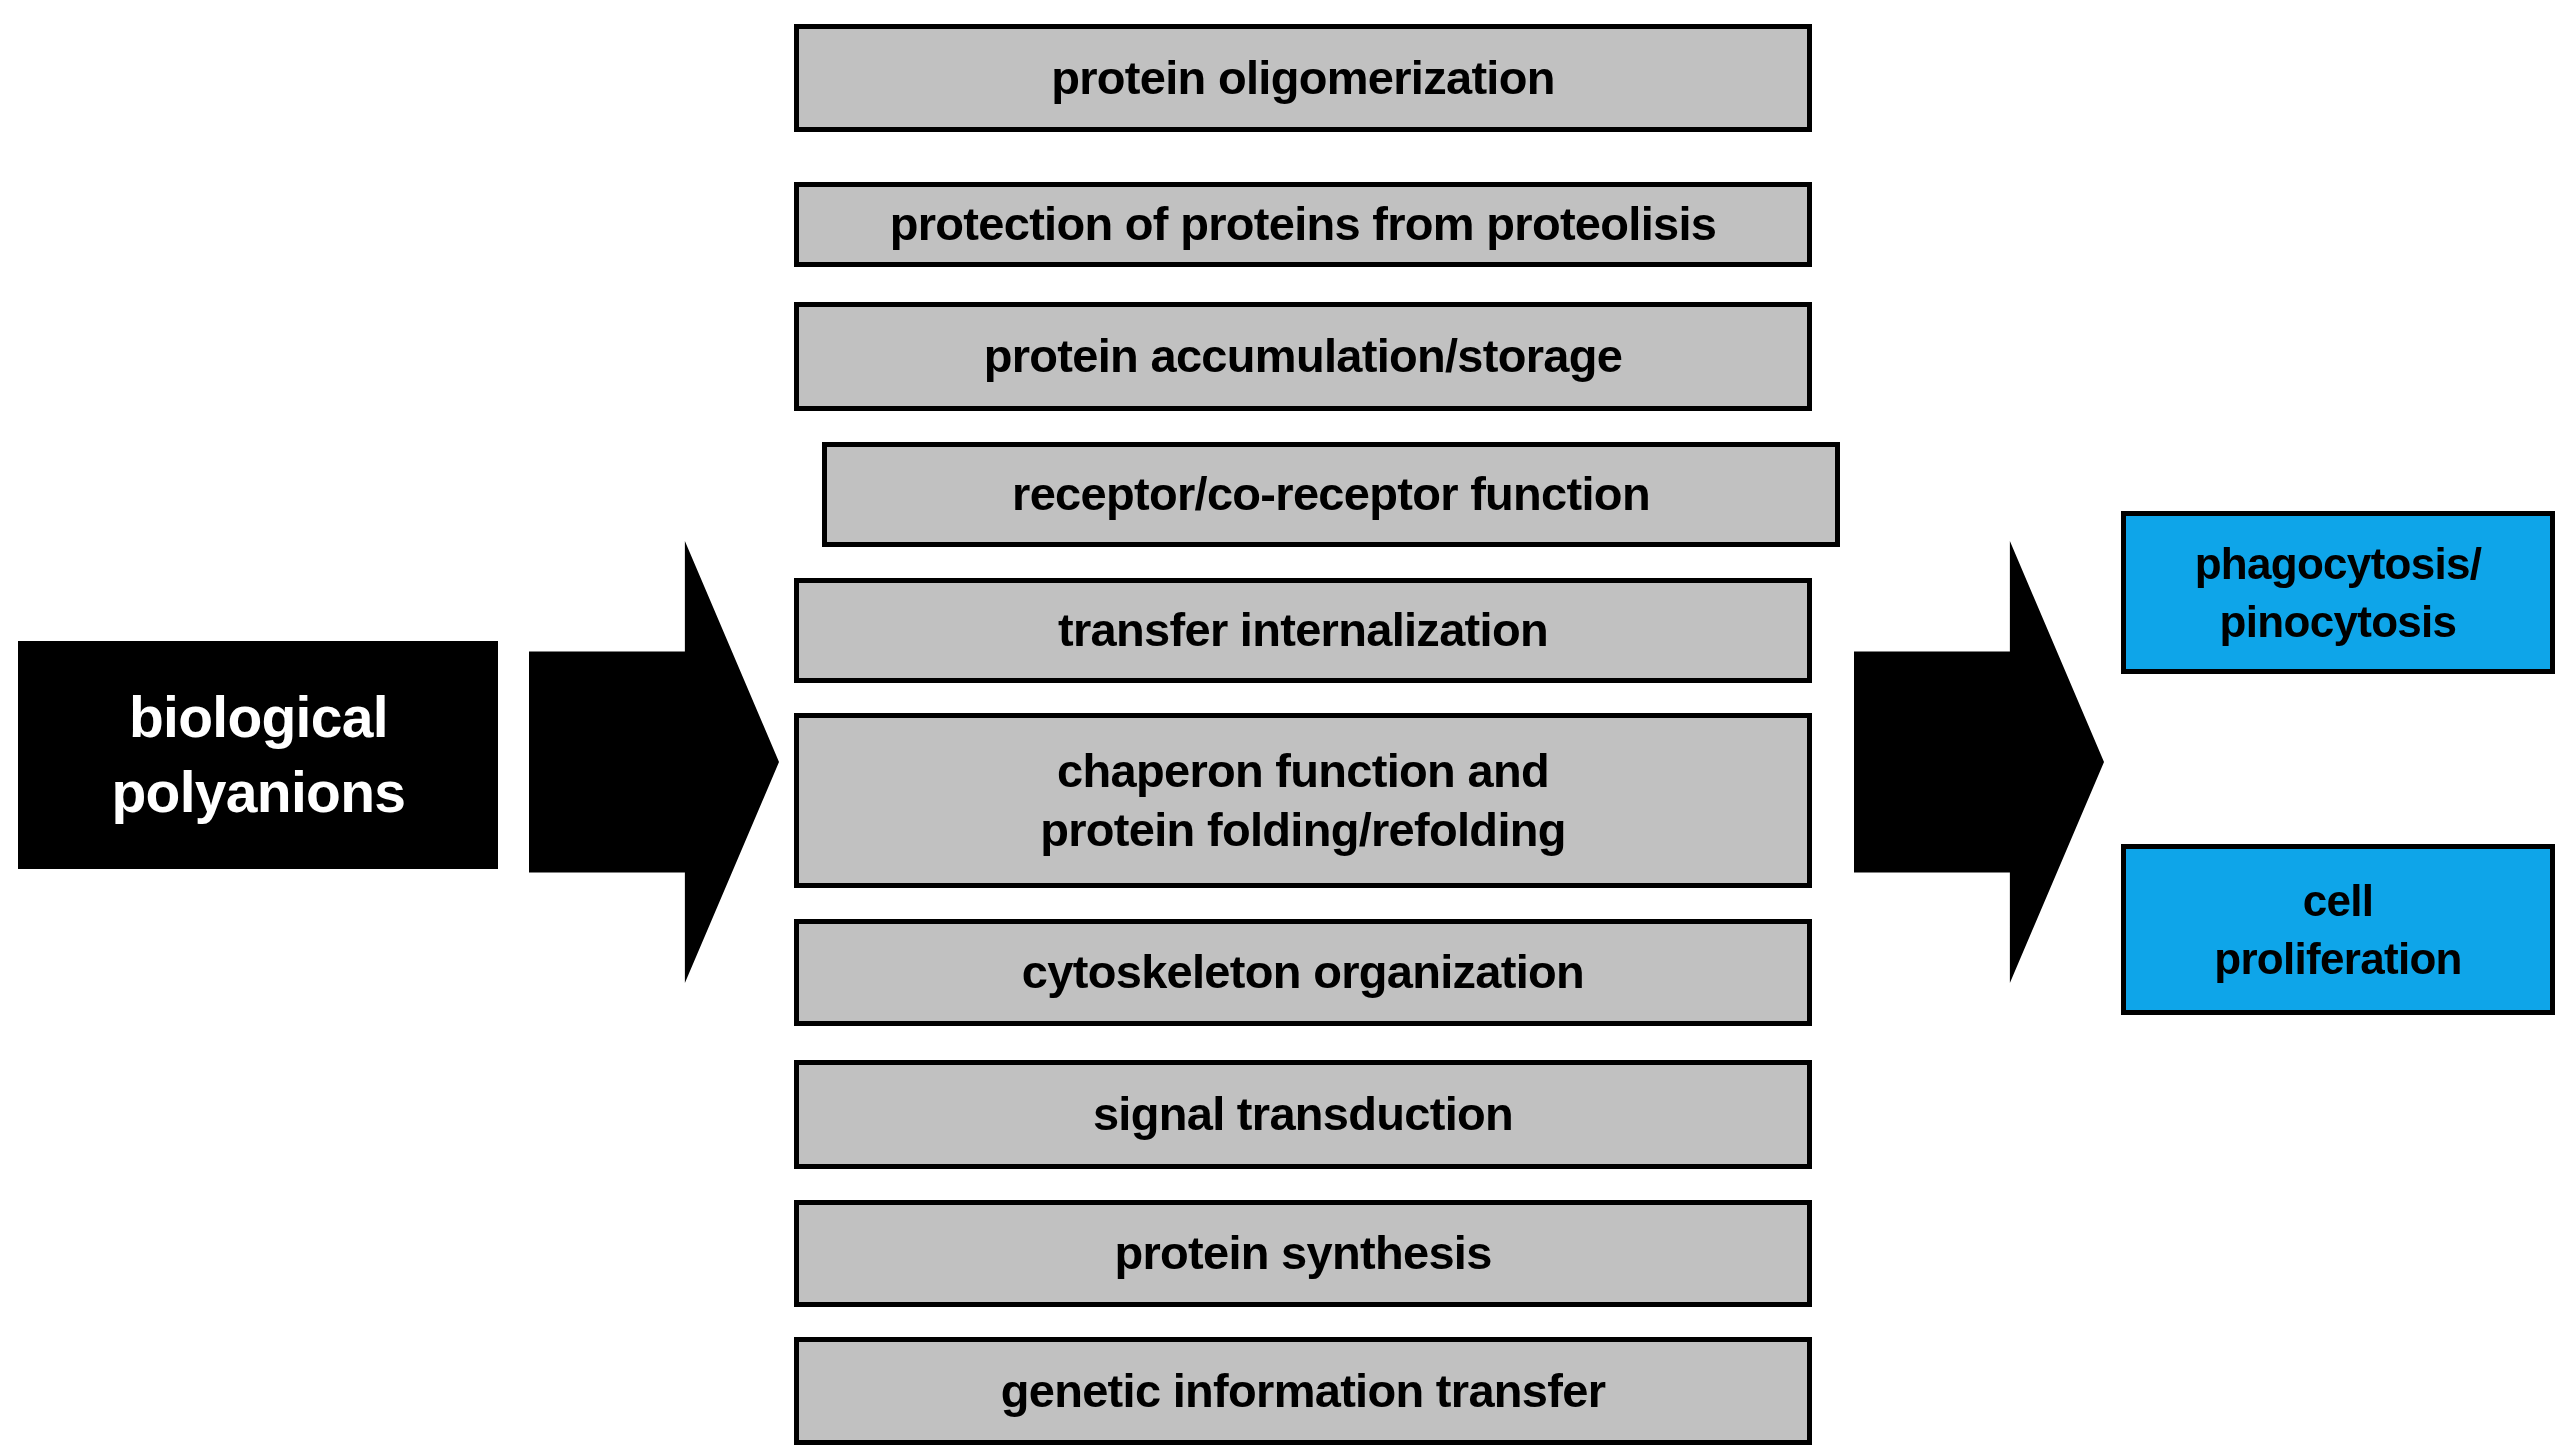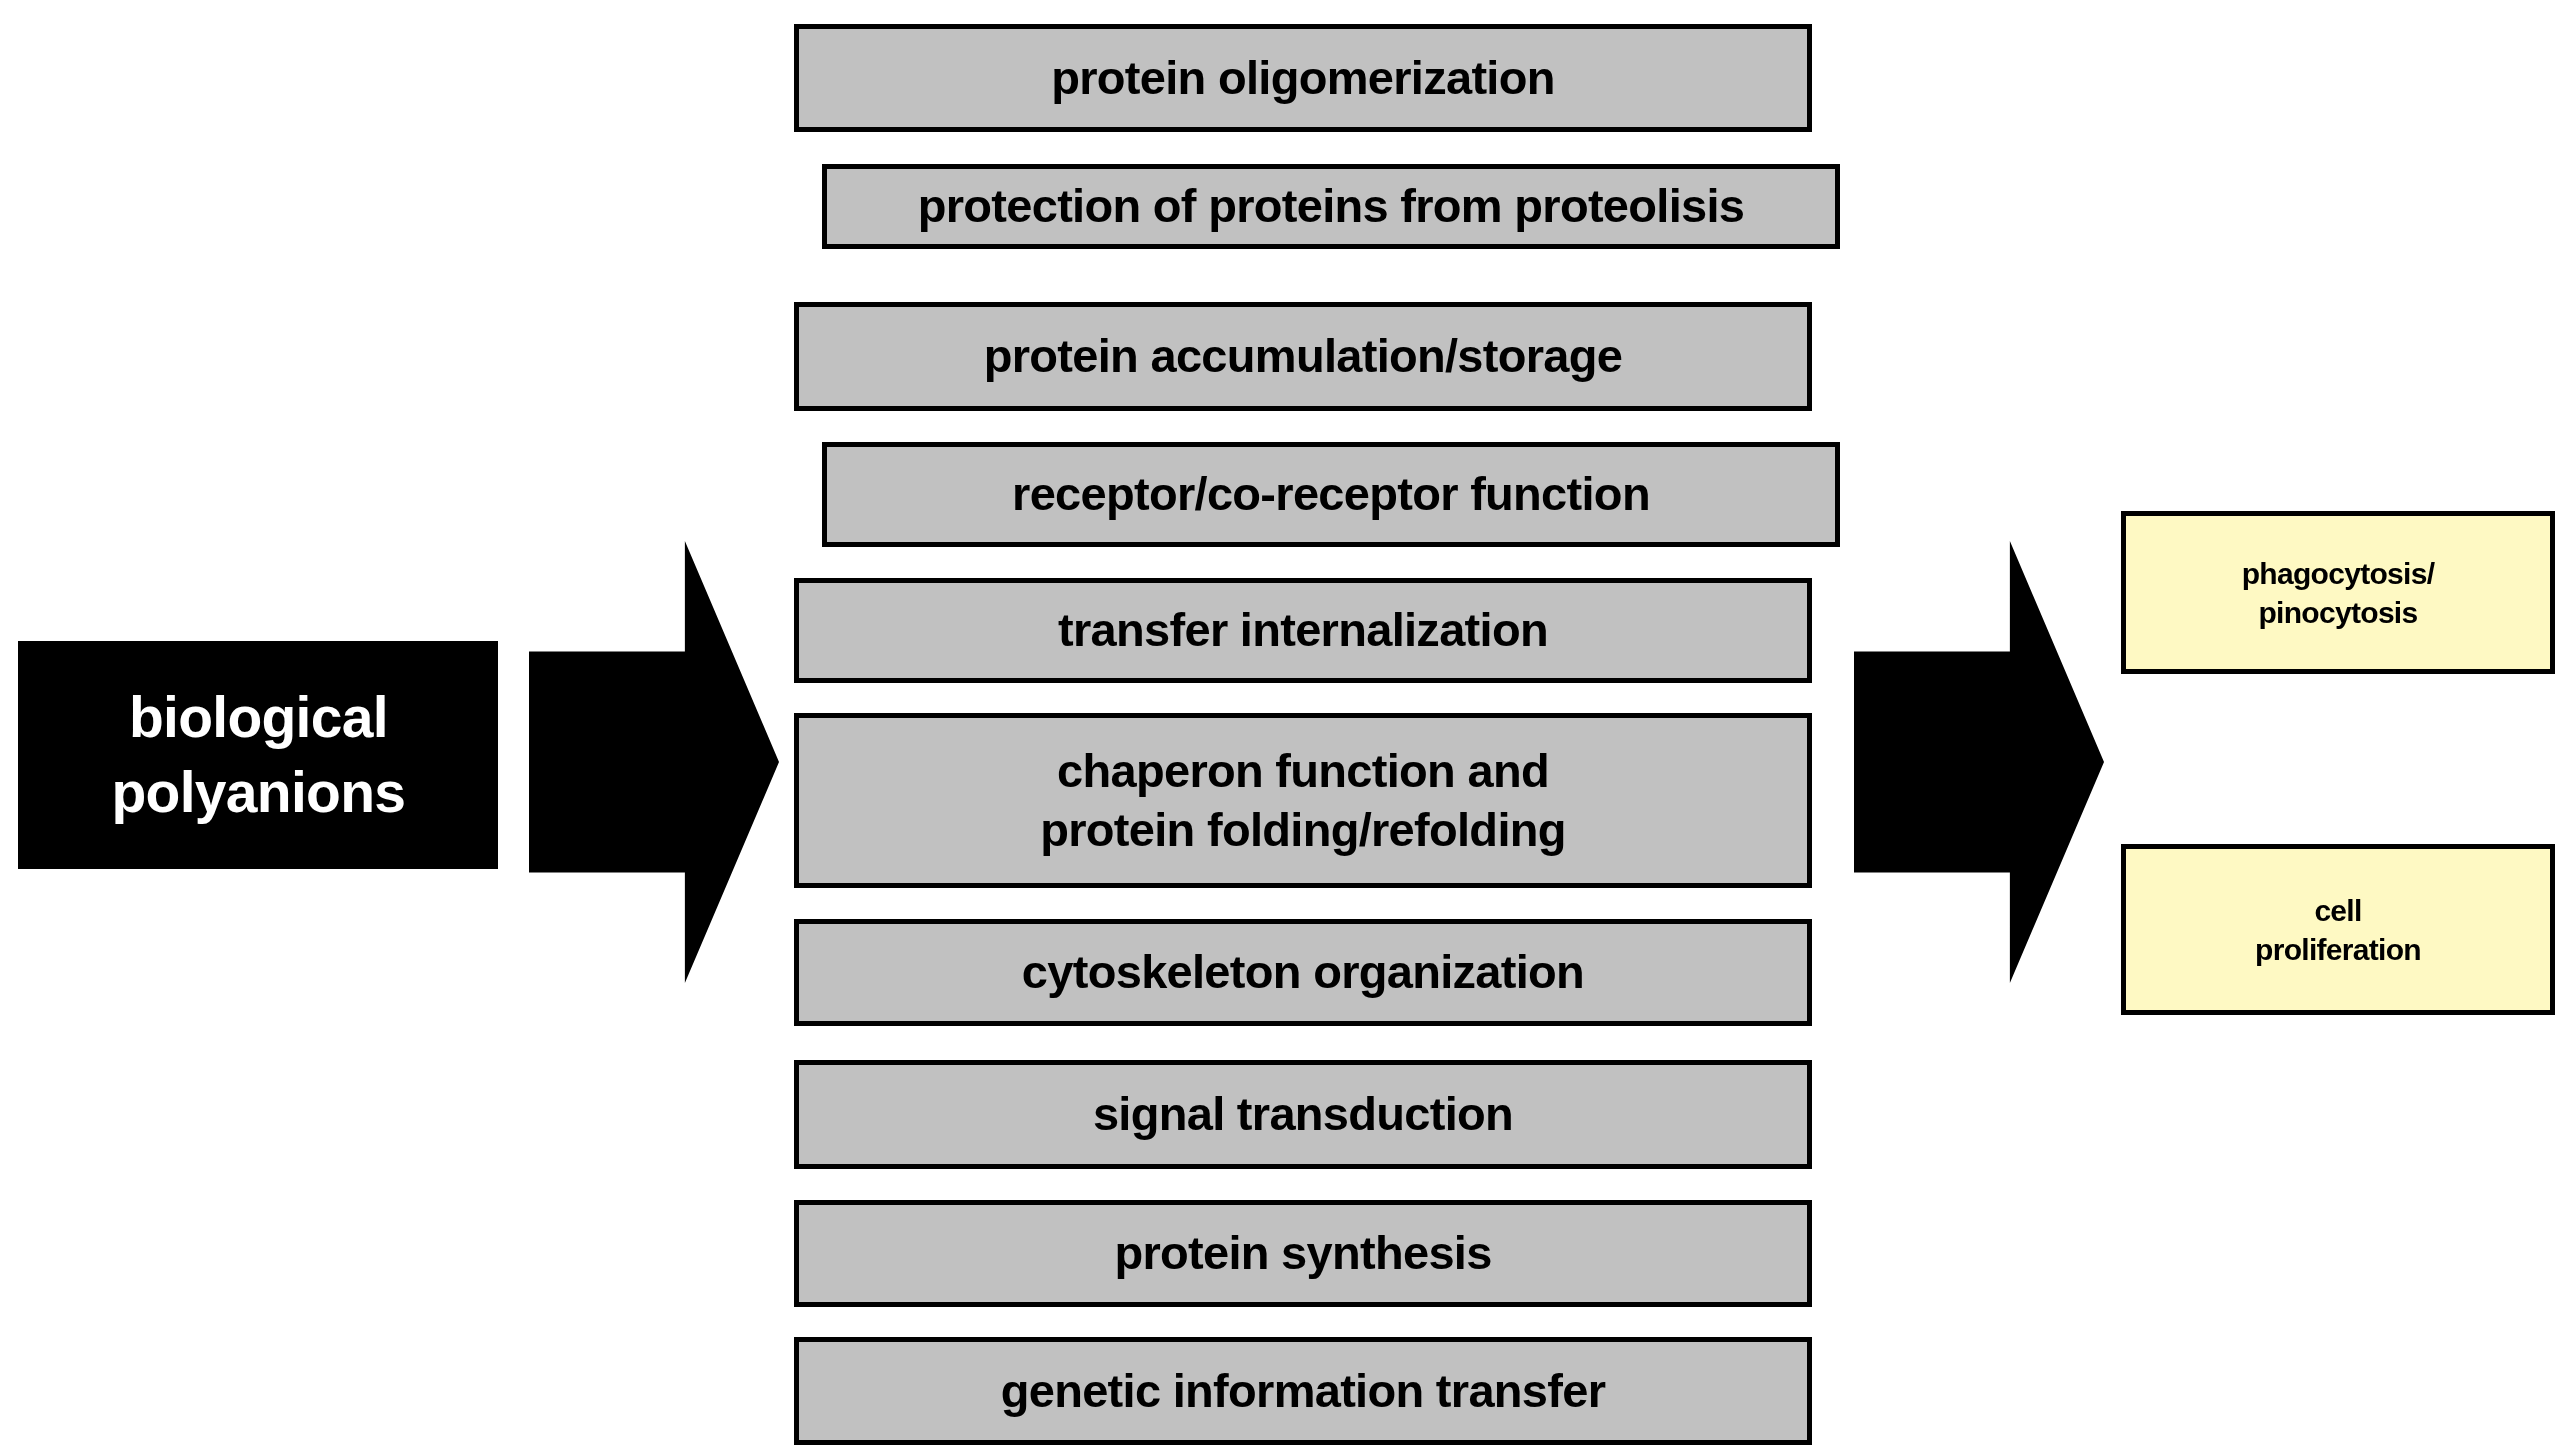--- a/index.html
+++ b/index.html
@@ -60,28 +60,28 @@
     line-height: 1.25;
     white-space: pre-line;
     letter-spacing: -0.7px;
   }
   
   .outcome-box {
     position: absolute;
     left: 2121px;
     width: 434px;
     box-sizing: border-box;
-    background: #fef9c3;
+    background: #0ea5e9;
     border: 5.2px solid #000000;
     display: flex;
     align-items: center;
     justify-content: center;
     text-align: center;
     color: #000000;
-    font-size: 30px;
+    font-size: 44px;
     line-height: 1.3;
     white-space: pre-line;
     letter-spacing: -0.7px;
   }
   .label { display: inline-block; }
 </style>
 </head>
 <body>
 
 <div id="canvas">
@@ -93,21 +93,21 @@
 
   <div class="flow-arrow" style="left:529px;">
     <svg viewBox="0 0 340 600" preserveAspectRatio="none">
       <polygon class="arrow-shape" points="0,150 212,150 212,0 340,300 212,600 212,450 0,450"></polygon>
     </svg>
   </div>
 
   <div class="func-box" style="top:24px;height:108px;">
     <span class="label">protein oligomerization</span>
   </div>
-  <div class="func-box" style="top:164px;height:85px;margin-left:28px;">
+  <div class="func-box" style="top:182px;height:85px;">
     <span class="label">protection of proteins from proteolisis</span>
   </div>
   <div class="func-box" style="top:302px;height:109px;">
     <span class="label">protein accumulation/storage</span>
   </div>
   <div class="func-box" style="top:442px;height:105px;margin-left:28px;">
     <span class="label">receptor/co-receptor function</span>
   </div>
   <div class="func-box" style="top:578px;height:105px;">
     <span class="label">transfer internalization</span>

